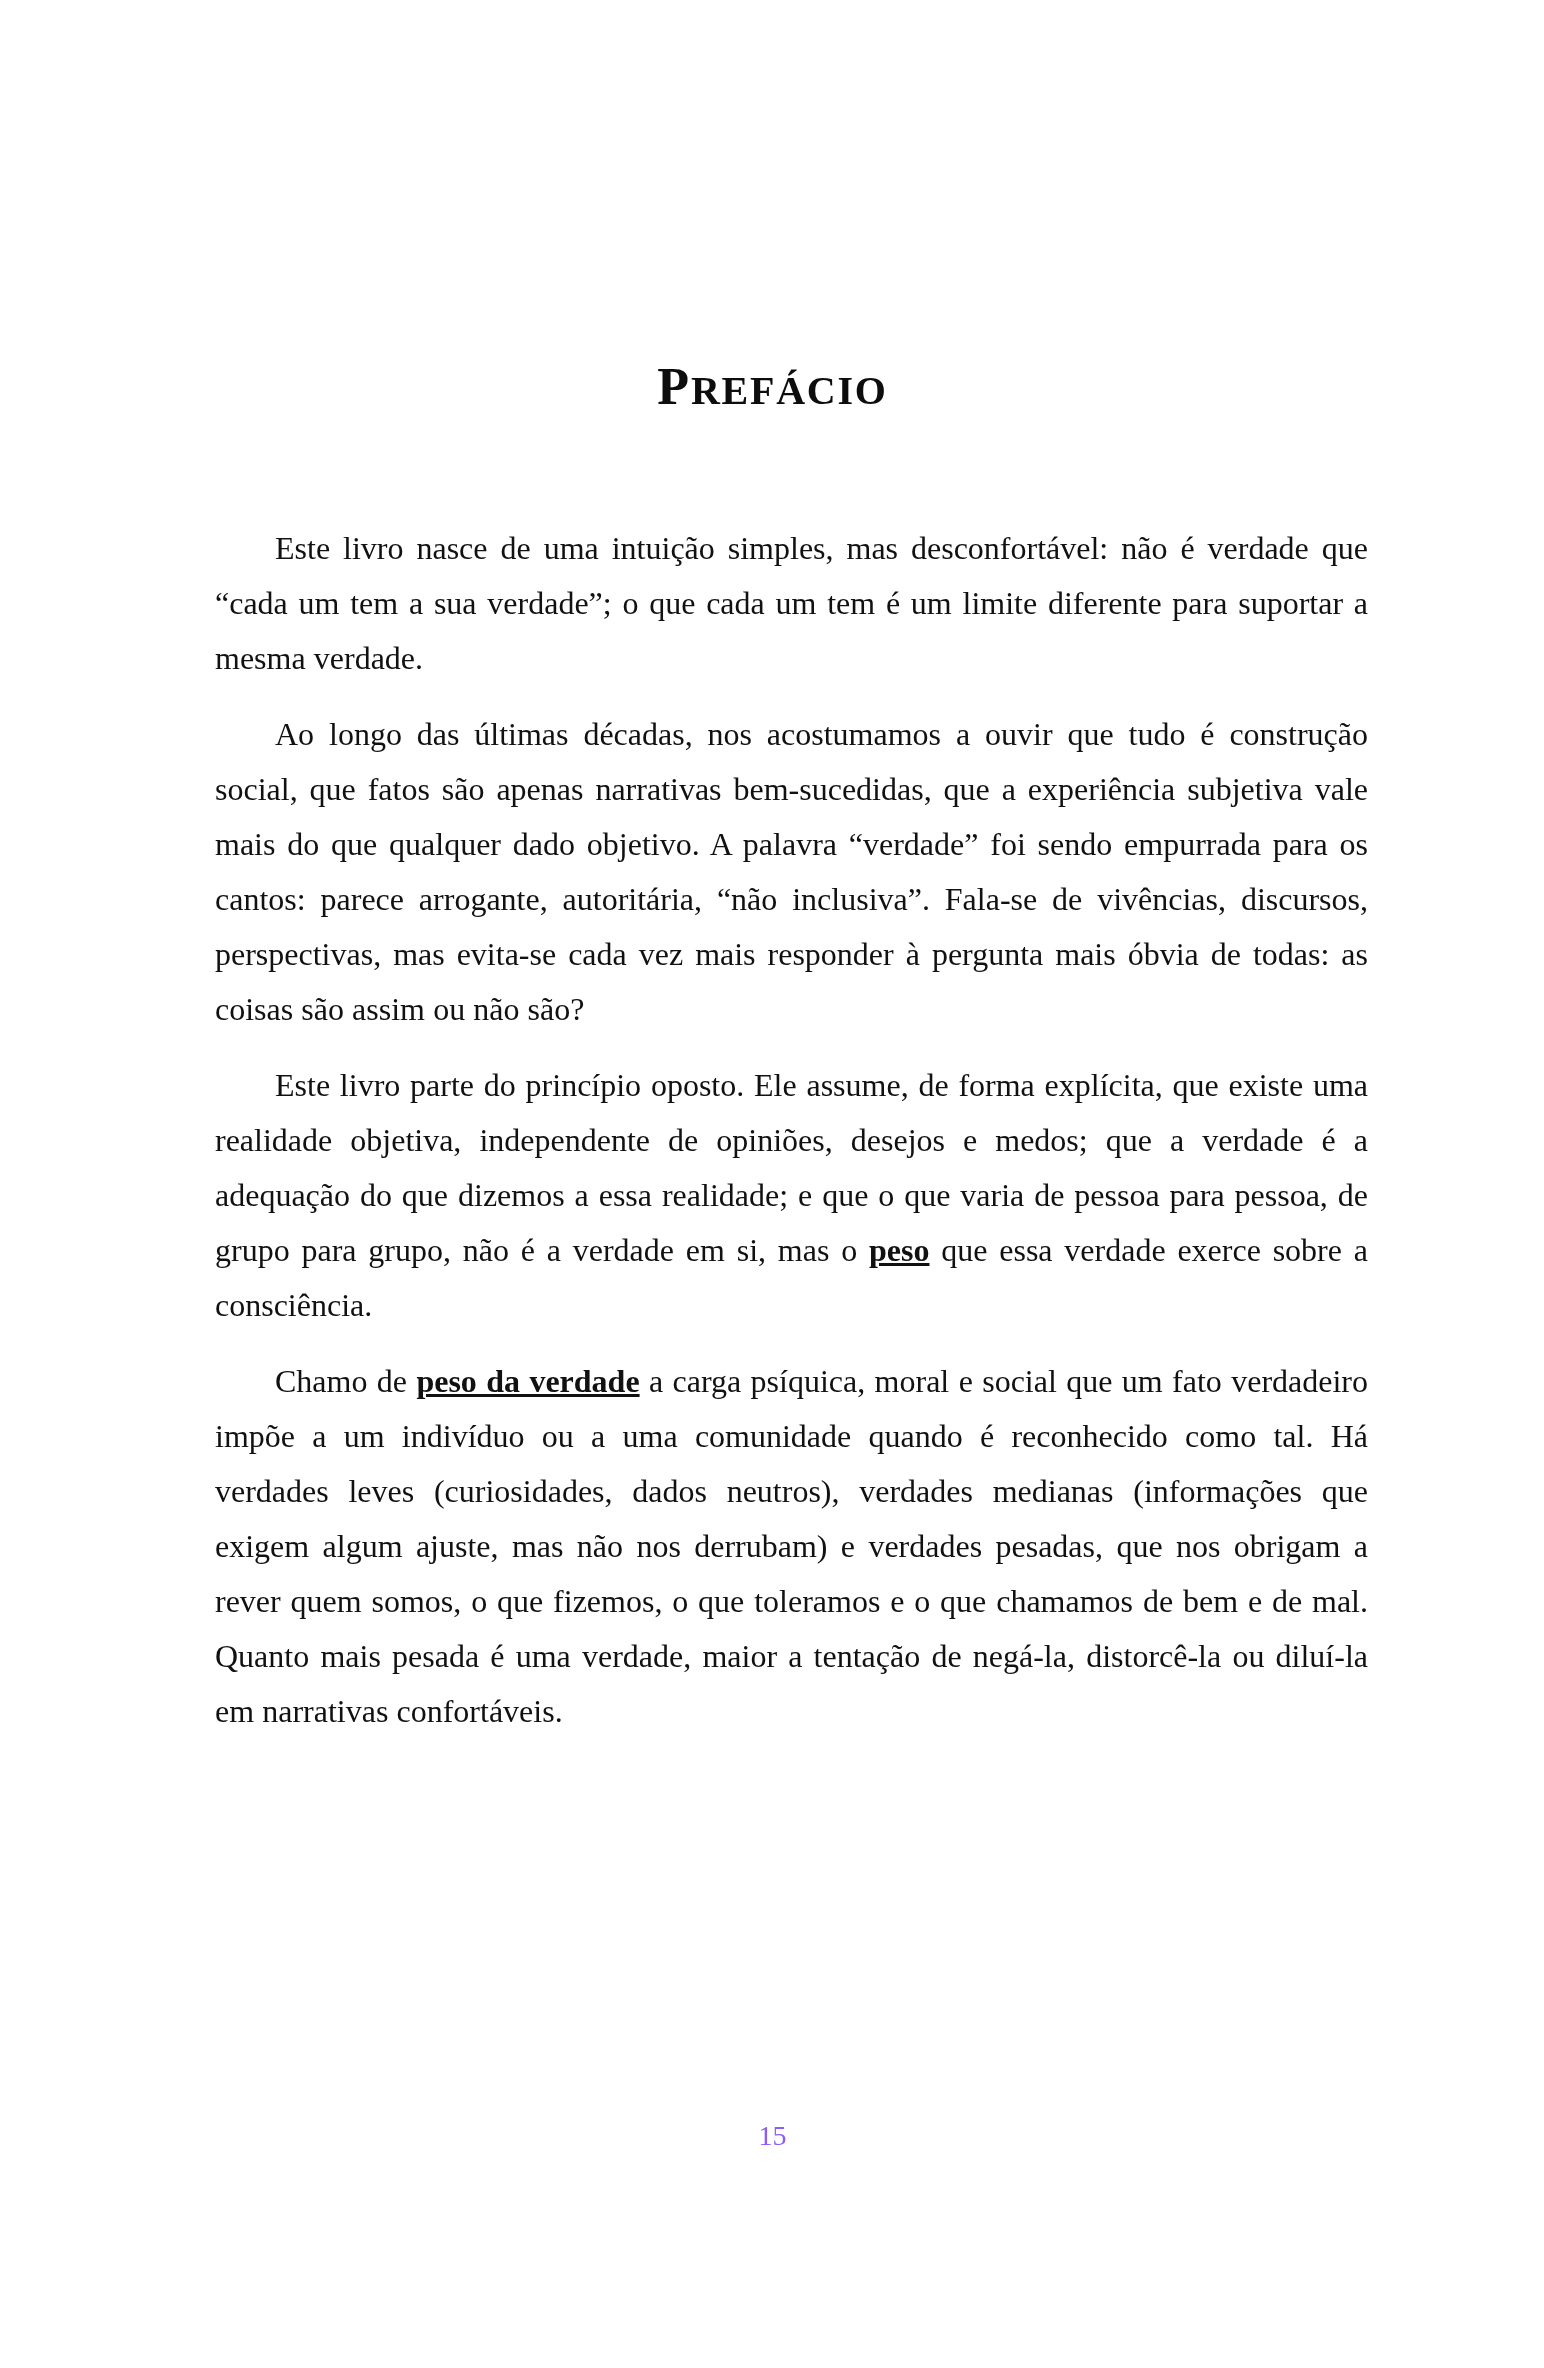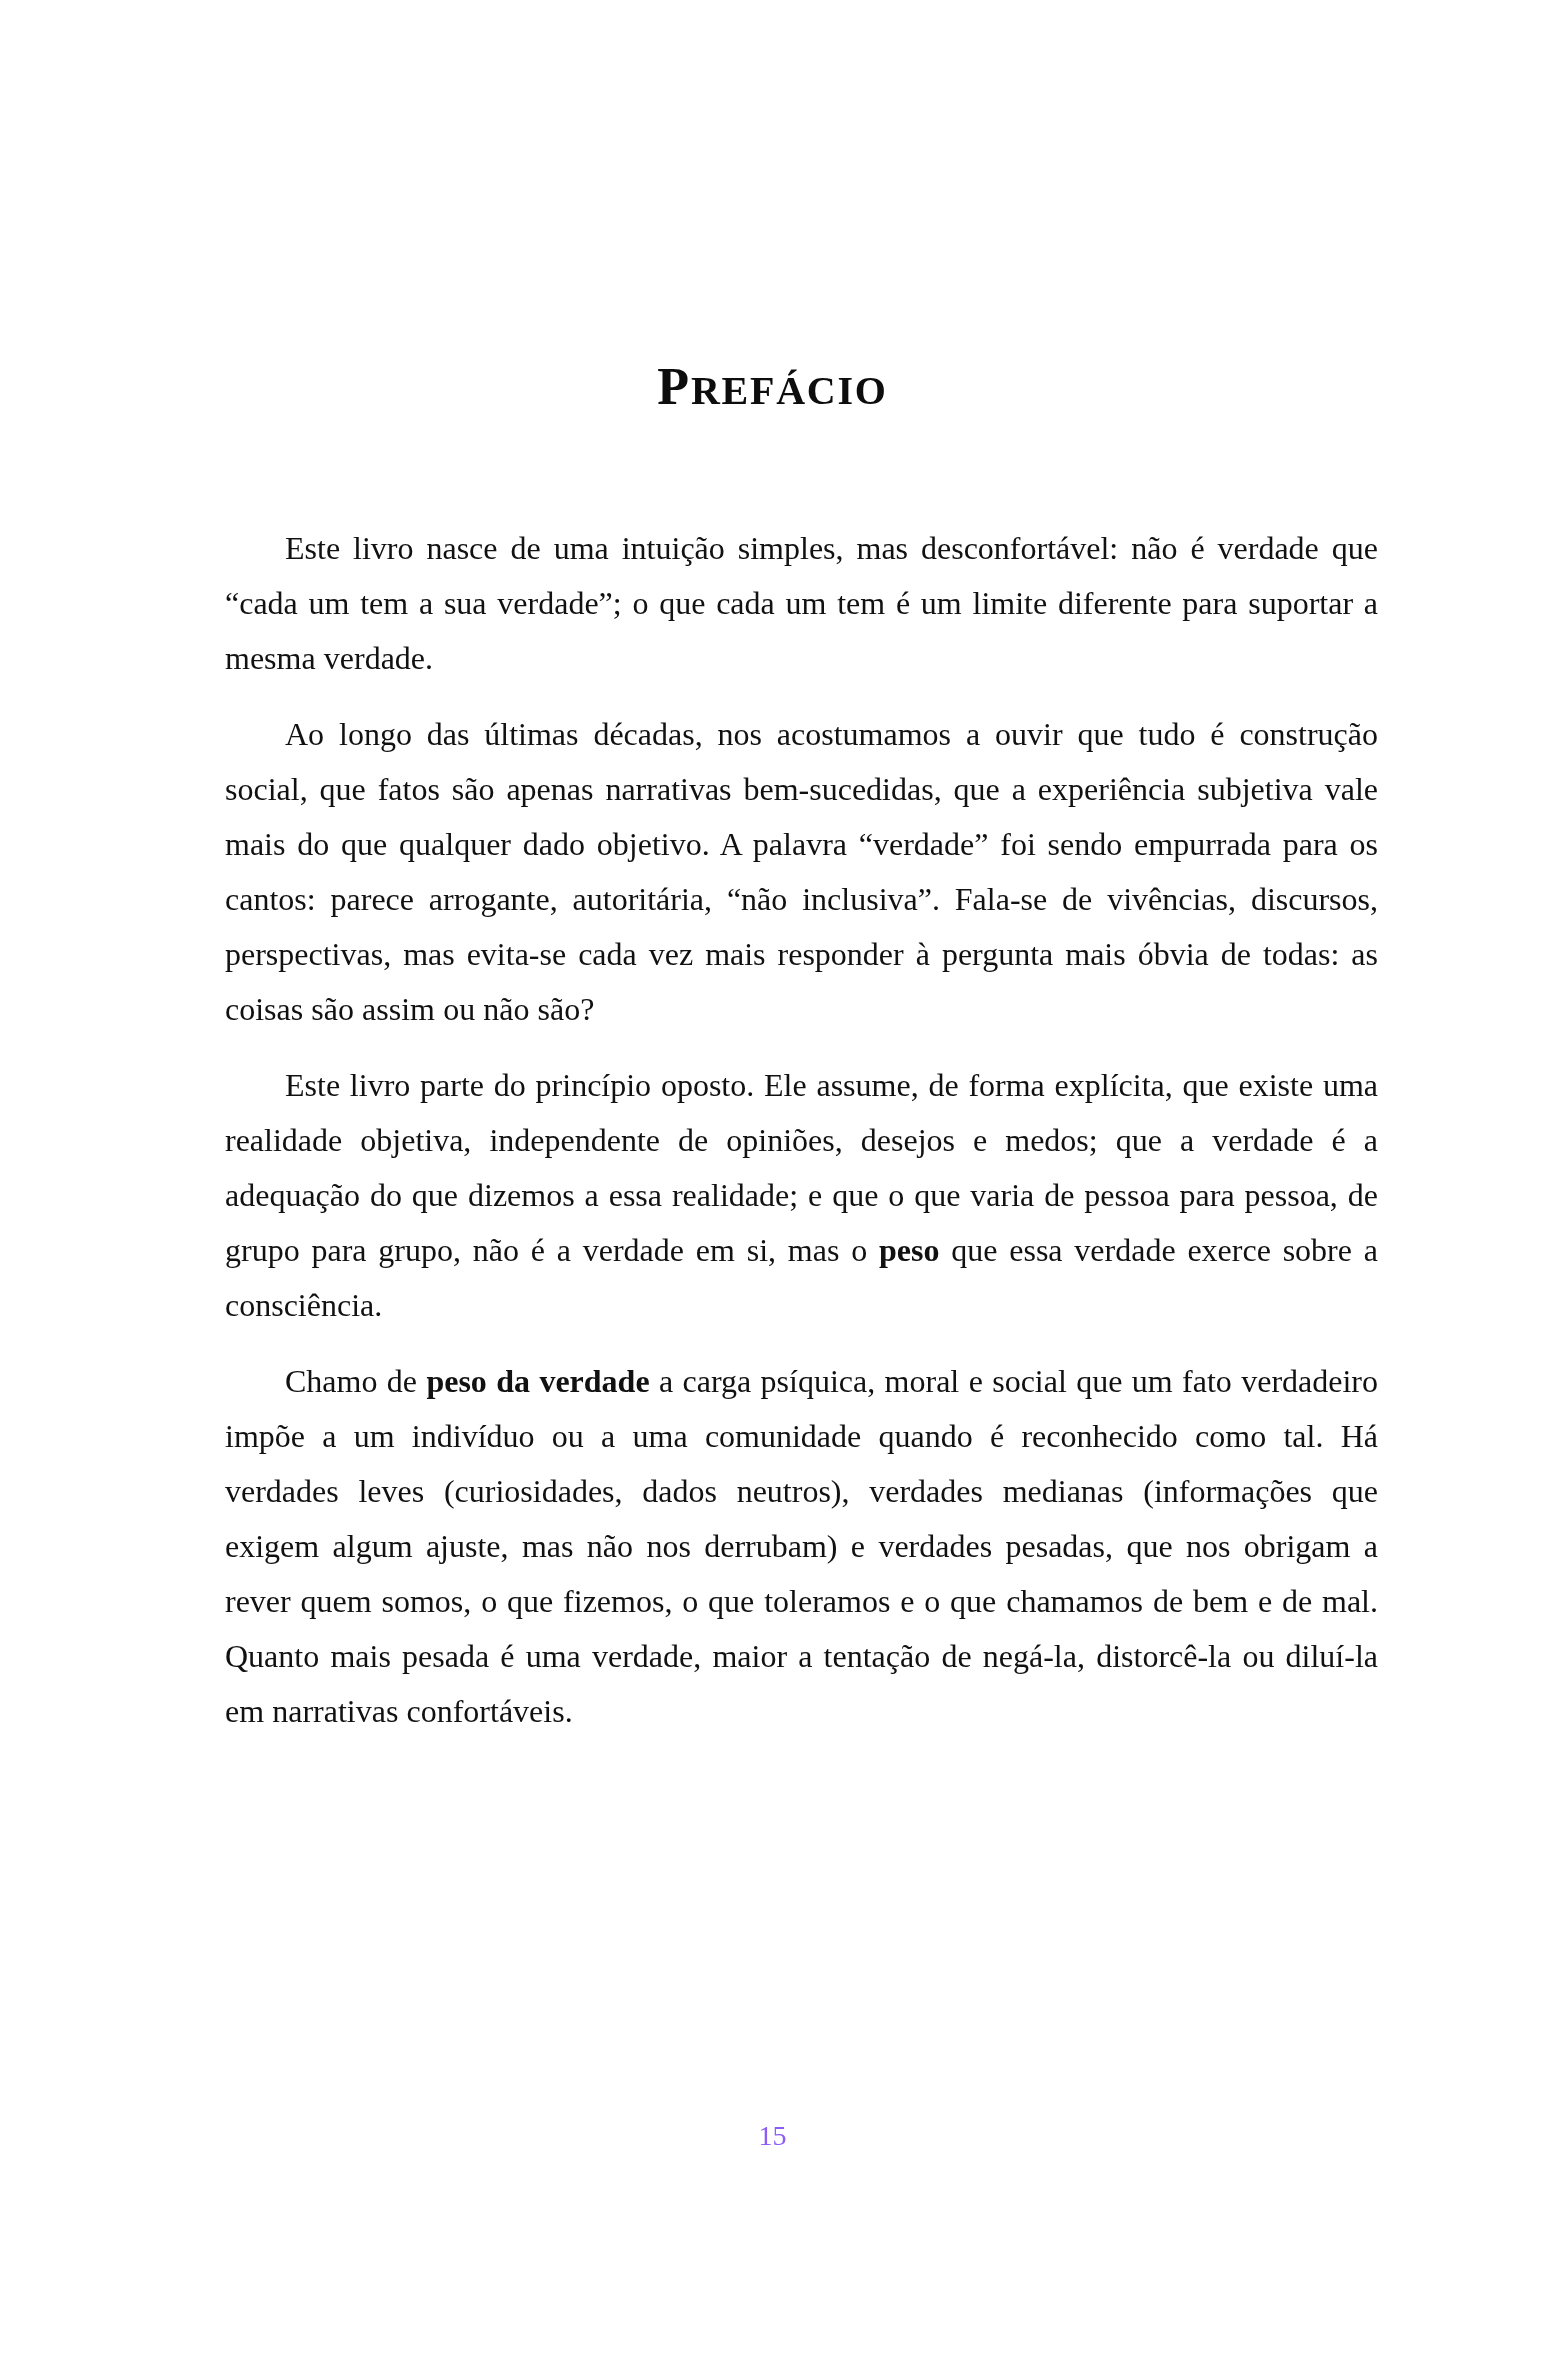--- a/index.html
+++ b/index.html
@@ -39,41 +39,42 @@
     font-size: 52px;
   }
   .chapter-title .cap-rest {
     font-size: 40px;
   }
 
   
   .textblock {
     position: absolute;
     top: 521px;
-    left: 225px;
+    left: 215px;
     width: 1153px;
   }
 
   .para {
     margin: 0;
     text-indent: 60px;
     text-align: justify;
     font-size: 32px;
     line-height: 55px;
     color: #111111;
     hyphens: manual;
     word-spacing: 0.004em;
   }
 
   .para + .para {
     margin-top: 21px;
   }
 
   .para b {
     font-weight: 700;
+    text-decoration: underline;
   }
 
   
   .folio {
     position: absolute;
     top: 2122px;
     left: 0;
     width: 1545px;
     text-align: center;
     font-size: 28px;

